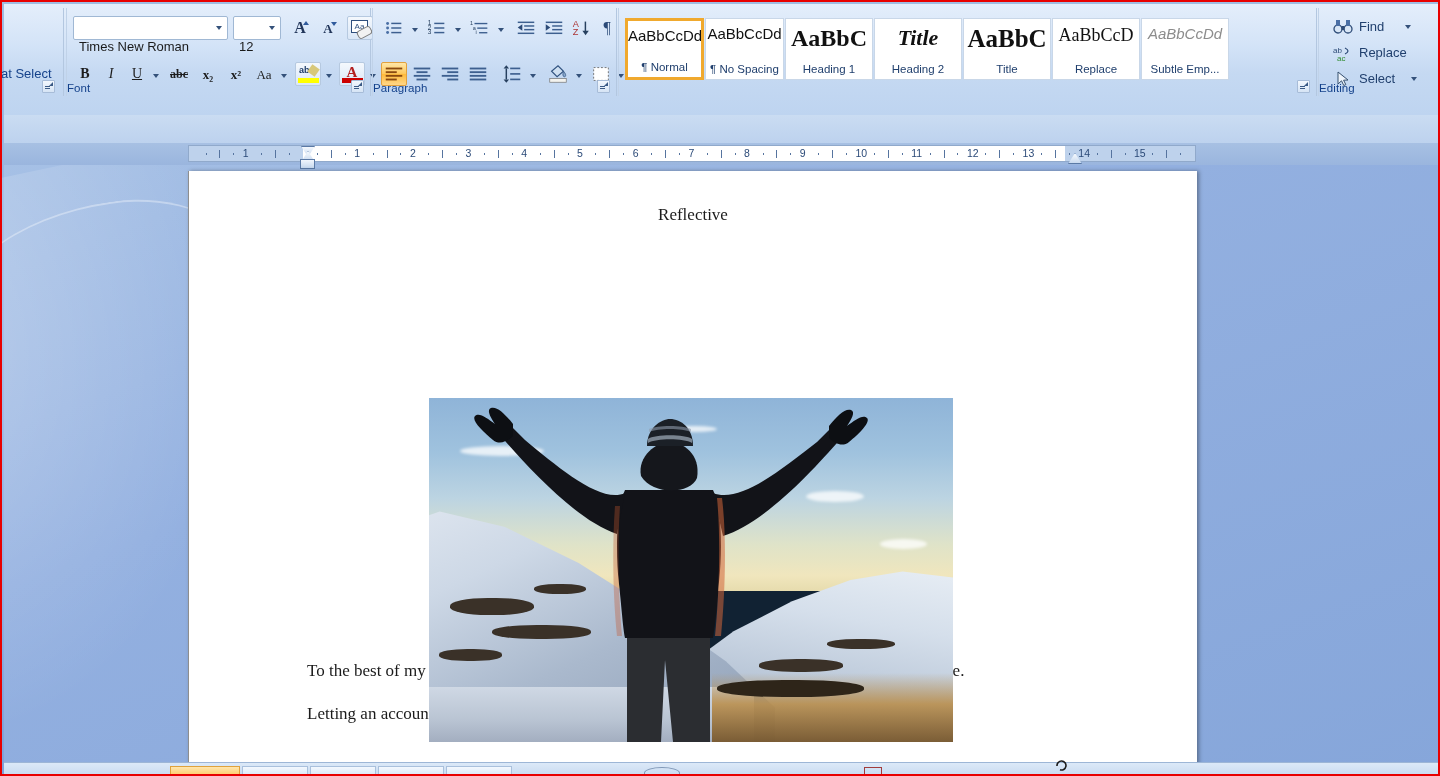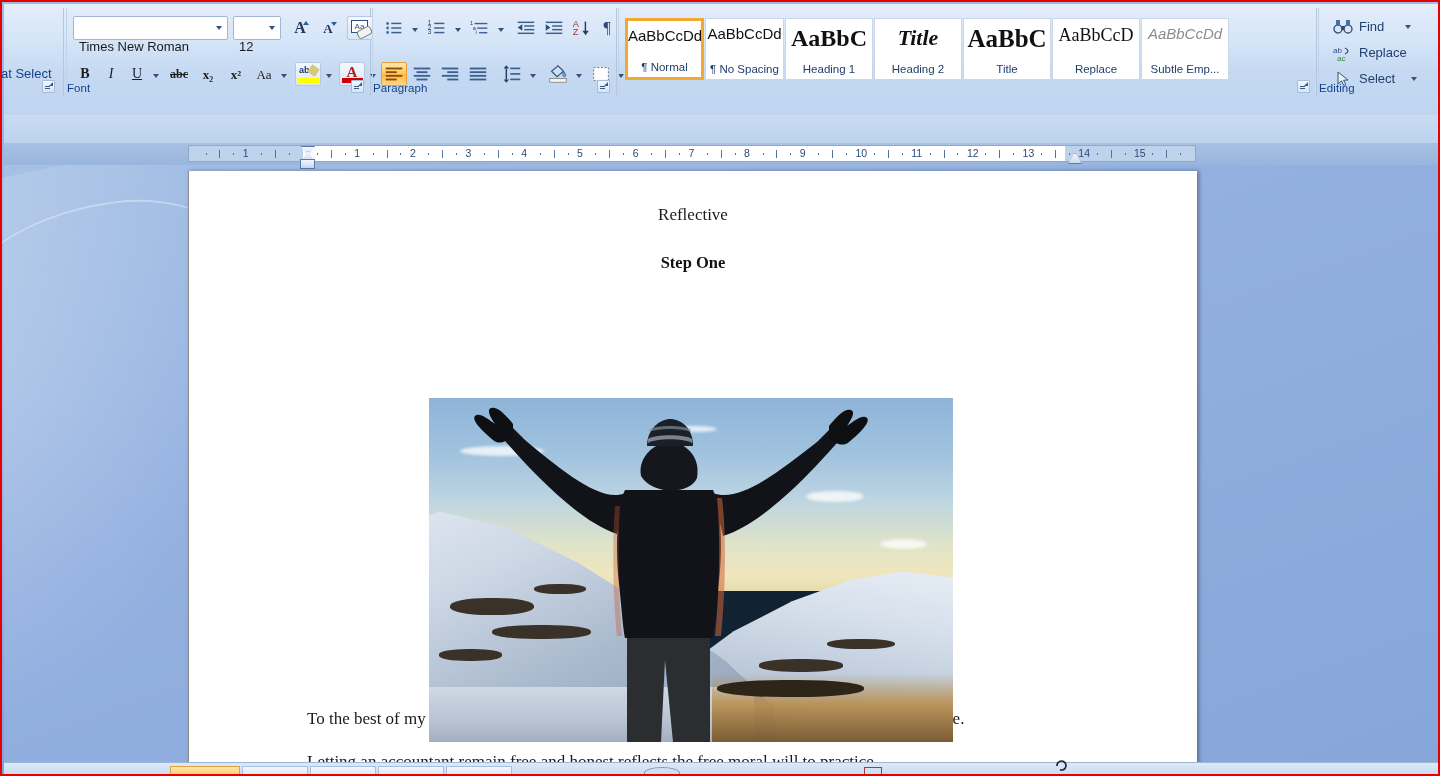--- a/index.html
+++ b/index.html
@@ -627,21 +627,20 @@
           </div>
       </div>
       <div class="indent-top" style="left:297px;top:3px;"></div>
       <div class="indent-bot" style="left:297px;top:8px;"></div>
       <div class="indent-sq" style="left:296px;top:16px;"></div>
       <div class="right-indent" style="left:1064px;top:10px;"></div>
     </div>
 
     <div class="page">
       <div class="p-title">Reflective</div>
-      <div class="p-head">Step One</div>
 
       <div class="photo" title="Person standing on snowy mountain ridge with arms raised toward the sunset sky">
         <div class="sky"></div>
         <div class="cloud" style="left:6%;top:14%;width:16%;height:3%;"></div>
         <div class="cloud" style="left:72%;top:27%;width:11%;height:3.2%;"></div>
         <div class="cloud" style="left:86%;top:41%;width:9%;height:3%;"></div>
         <div class="cloud" style="left:46%;top:8%;width:9%;height:2%;"></div>
 
         <div class="mtn-right"></div>
         <div class="mtn-left"></div>

